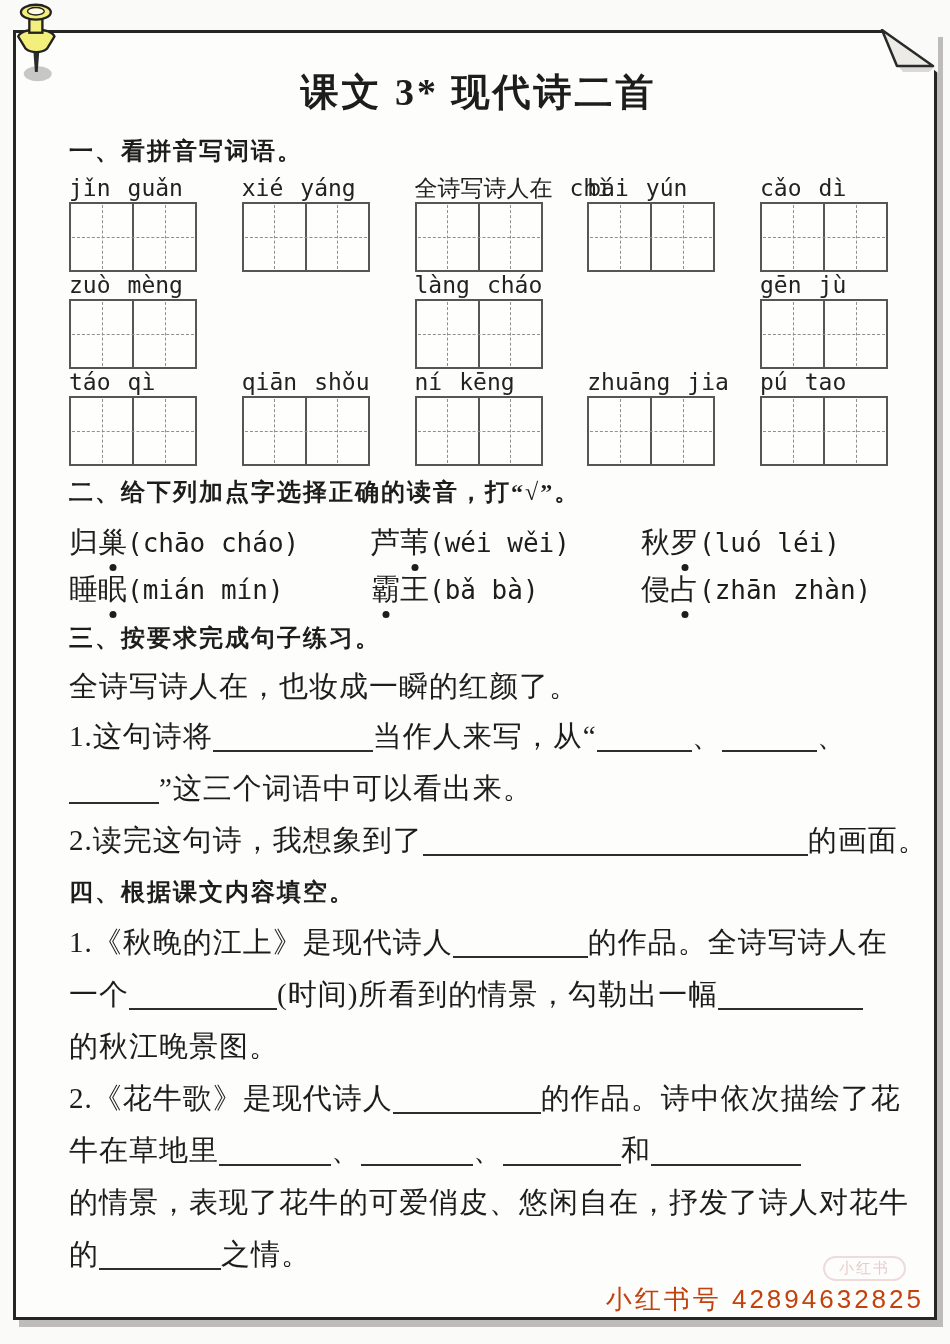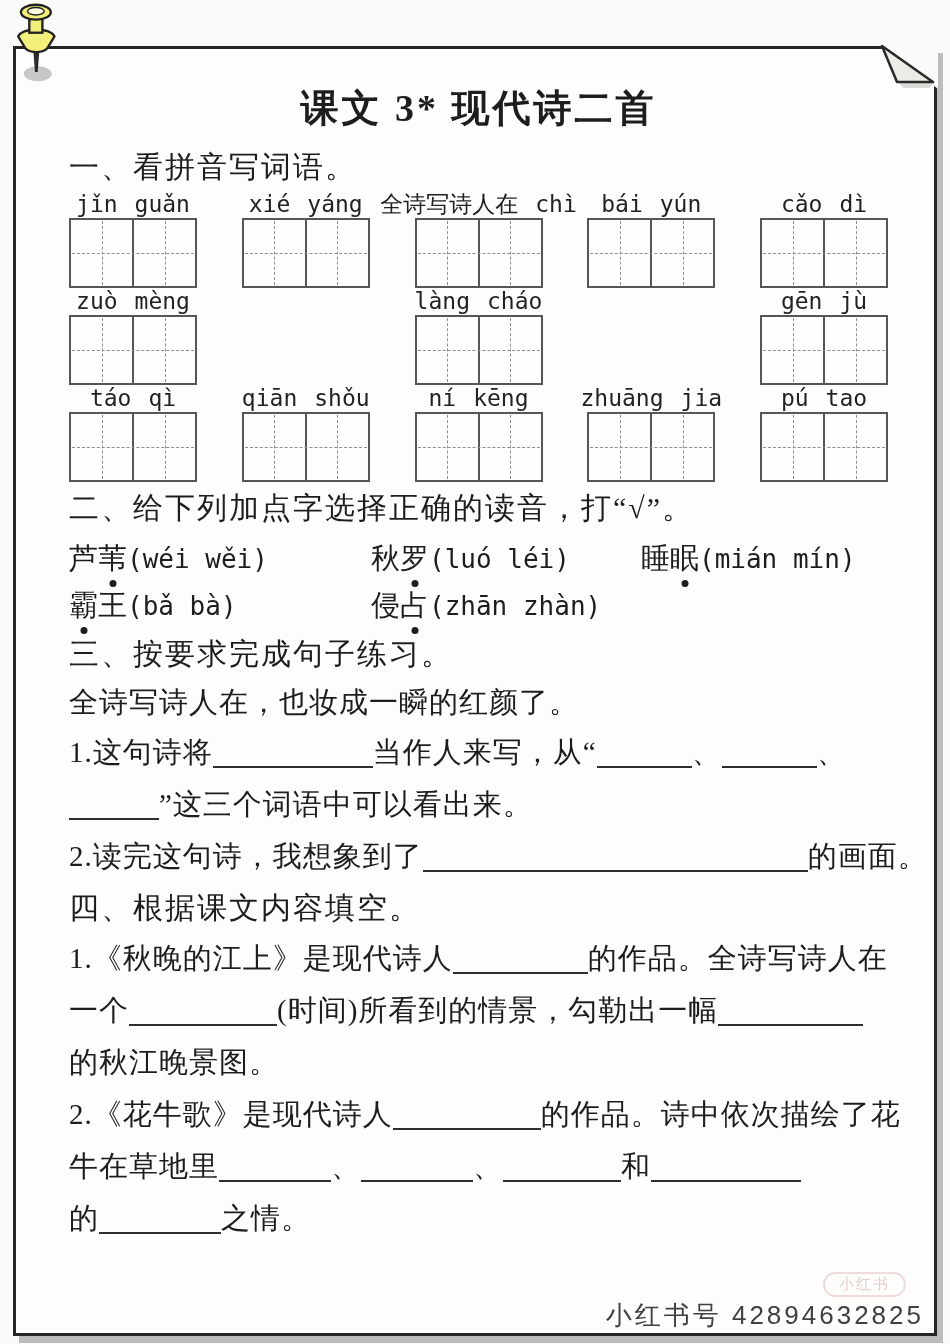--- a/index.html
+++ b/index.html
@@ -6,43 +6,42 @@
   body{
     width:950px;height:1344px;position:relative;overflow:hidden;
     background:#fafaf8;
     font-family:"Liberation Serif","DejaVu Serif",serif;
     color:#1d1d1d;
   }
   .paper{
     position:absolute;left:13px;top:30px;width:918px;height:1284px;
     border:3px solid #262626;background:#fdfdfb;
     box-shadow:6px 7px 0 rgba(90,88,84,.38);
-    margin-top:16px;
   }
   .content{position:relative;padding:30px 46px 0 53px;}
 
   
   .pin{position:absolute;left:6px;top:0;z-index:8;}
 
   
   .fold{position:absolute;top:-4px;right:-4px;z-index:7;}
 
   
   .title{
     text-align:center;font-size:38px;font-weight:700;letter-spacing:3px;
     line-height:46px;margin:6px 0 14px;
   }
   .sec-heading{
-    font-size:30px;font-weight:400;letter-spacing:2px;line-height:44px;
+    font-size:24px;font-weight:700;letter-spacing:2px;line-height:44px;
     margin:4px 0 2px;
   }
 
   
   .kg-row{display:flex;justify-content:space-between;align-items:flex-end;}
-  .kg-col{width:128px;display:flex;flex-direction:column;align-items:center;}
+  .kg-col{width:128px;display:flex;flex-direction:column;align-items:flex-start;}
   .pinyin{
     display:flex;gap:17px;justify-content:center;white-space:nowrap;
     font-family:"DejaVu Sans Mono",monospace;font-size:23px;line-height:26px;
     color:#222;
   }
   .kg-group{
     display:flex;width:128px;height:70px;box-sizing:border-box;
     border:2px solid #565656;position:relative;background:#fefefd;margin-top:1px;
   }
   .kg-group::after{
@@ -81,21 +80,21 @@
   .w150{width:150px}.w160{width:160px}.w385{width:385px}
 
   
   .wm-badge{
     position:absolute;right:28px;bottom:36px;
     border:2px solid rgba(211,156,156,.35);color:rgba(211,156,156,.5);
     border-radius:18px;padding:1px 14px;font-size:15px;letter-spacing:2px;
     font-family:"Liberation Sans",sans-serif;
   }
   .wm-line{
-    position:absolute;right:10px;bottom:0px;color:#404040;font-size:26px;
+    position:absolute;right:10px;bottom:0px;color:#c2410c;font-size:26px;
     letter-spacing:3px;font-family:"Liberation Sans",sans-serif;
   }
 </style>
 </head>
 <body>
 
 <div class="paper">
 
   <svg class="fold" width="60" height="44" viewBox="0 0 60 44">
     <polygon points="4,0 60,0 60,44" fill="#fafaf8"></polygon>
@@ -244,20 +243,21 @@
         <div class="kg-group">
             <div class="kg-cell"></div>
             <div class="kg-cell"></div>
           </div>
       </div>
     </div>
 
     <div class="sec-heading">二、给下列加点字选择正确的读音，打“√”。</div>
 
     <div class="s2-grid">
+      <div class="s2-item"><span>归</span><span class="dotted">巢</span><span></span><span class="opts">(chāo cháo)</span></div>
       <div class="s2-item"><span>芦</span><span class="dotted">苇</span><span></span><span class="opts">(wéi wěi)</span></div>
       <div class="s2-item"><span>秋</span><span class="dotted">罗</span><span></span><span class="opts">(luó léi)</span></div>
       <div class="s2-item"><span>睡</span><span class="dotted">眠</span><span></span><span class="opts">(mián mín)</span></div>
       <div class="s2-item"><span></span><span class="dotted">霸</span><span>王</span><span class="opts">(bǎ bà)</span></div>
       <div class="s2-item"><span>侵</span><span class="dotted">占</span><span></span><span class="opts">(zhān zhàn)</span></div>
     </div>
 
     <div class="sec-heading">三、按要求完成句子练习。</div>
 
     <div class="qline intro">全诗写诗人在，也妆成一瞬的红颜了。</div>
@@ -281,20 +281,23 @@
       <span>一个</span><span class="bl w148"></span><span>(时间)所看到的情景，勾勒出一幅</span><span class="bl w145"></span>
     </div>
     <div class="qline">
       <span>的秋江晚景图。</span>
     </div>
     <div class="qline">
       <span>2.《花牛歌》是现代诗人</span><span class="bl w148"></span><span>的作品。诗中依次描绘了花</span>
     </div>
     <div class="qline">
       <span>牛在草地里</span><span class="bl w112"></span><span>、</span><span class="bl w112"></span><span>、</span><span class="bl w118"></span><span>和</span><span class="bl w150"></span>
+    </div>
+    <div class="qline">
+      <span>的情景，表现了花牛的可爱俏皮、悠闲自在，抒发了诗人对花牛</span>
     </div>
     <div class="qline">
       <span>的</span><span class="bl w122"></span><span>之情。</span>
     </div>
 
   </div>
 
   <div class="wm-badge">小红书</div>
   <div class="wm-line">小红书号 42894632825</div>
 </div>

